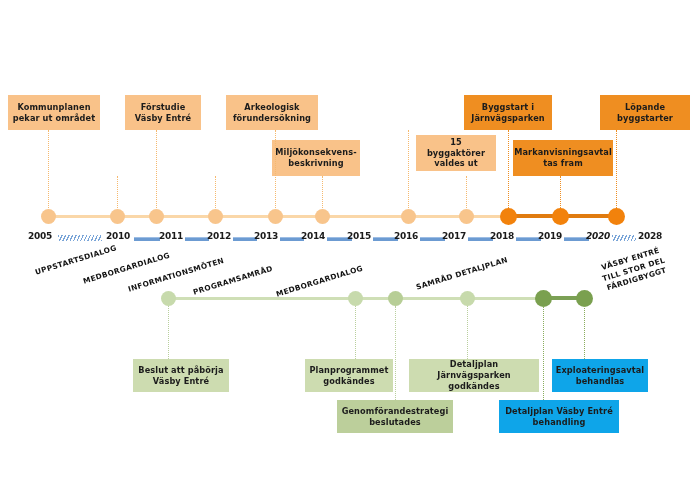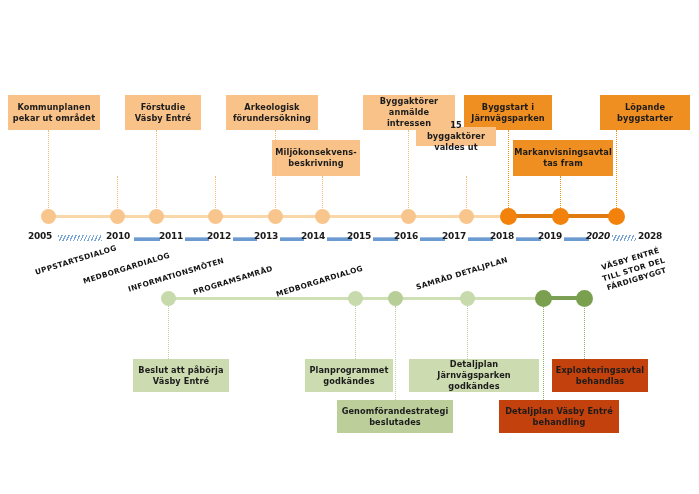--- a/index.html
+++ b/index.html
@@ -28,21 +28,21 @@
     line-height: 1.32;
     letter-spacing: 0.1px;
     padding: 3px 4px;
     color: #1c1c1c;
     white-space: pre-line;
   }
   .orange-light { background: #f9c289; }
   .orange-dark  { background: #ef8e21; }
   .green-light  { background: #cddcb0; }
   .green-mid    { background: #bccf9b; }
-  .green-dark   { background: #c2410c; }
+  .green-dark   { background: #0ea5e9; }
 
   
   .stem {
     position: absolute;
     width: 0;
     border-left: 1.6px dotted #f6b96f;
   }
   .stem.green { border-left-color: #b9cf9d; }
   .stem.green-d { border-left-color: #8aad5d; }
   .stem.orange-d { border-left-color: #ef8e21; }
@@ -115,30 +115,28 @@
 <body>
 
 <div id="stage">
 
   <div class="ebox orange-light" style="left:8px;  top:95px;  width:92px;  height:35px;">Kommunplanen
 pekar ut området</div>
   <div class="ebox orange-light" style="left:125px; top:95px; width:76px;  height:35px;">Förstudie
 Väsby Entré</div>
   <div class="ebox orange-light" style="left:226px; top:95px; width:92px;  height:35px;">Arkeologisk
 förundersökning</div>
-  <div class="ebox orange-light" style="left:363px; top:95px; width:92px;  height:35px;">Byggaktörer
-anmälde intressen</div>
   <div class="ebox orange-dark" style="left:464px; top:95px; width:88px;  height:35px;">Byggstart i
 Järnvägsparken</div>
   <div class="ebox orange-dark" style="left:560px; top:95px; width:90px;  height:35px;margin-left:40px;">Löpande
 byggstarter</div>
 
   <div class="ebox orange-light" style="left:272px; top:140px; width:88px; height:36px;">Miljökonsekvens-
 beskrivning</div>
-  <div class="ebox orange-light" style="left:416px; top:127px; width:80px; height:19px;">15 byggaktörer
+  <div class="ebox orange-light" style="left:416px; top:135px; width:80px; height:36px;">15 byggaktörer
 valdes ut</div>
   <div class="ebox orange-dark" style="left:513px; top:140px; width:100px; height:36px;">Markanvisningsavtal
 tas fram</div>
 
   <div class="stem" style="left:48px;  top:130px; height:84px;"></div>
   <div class="stem" style="left:156px; top:130px; height:84px;"></div>
   <div class="stem" style="left:275px; top:130px; height:84px;"></div>
   <div class="stem" style="left:408px; top:130px; height:84px;"></div>
   <div class="stem orange-d" style="left:508px; top:130px; height:84px;"></div>
   <div class="stem orange-d" style="left:616px; top:130px; height:84px;"></div>

